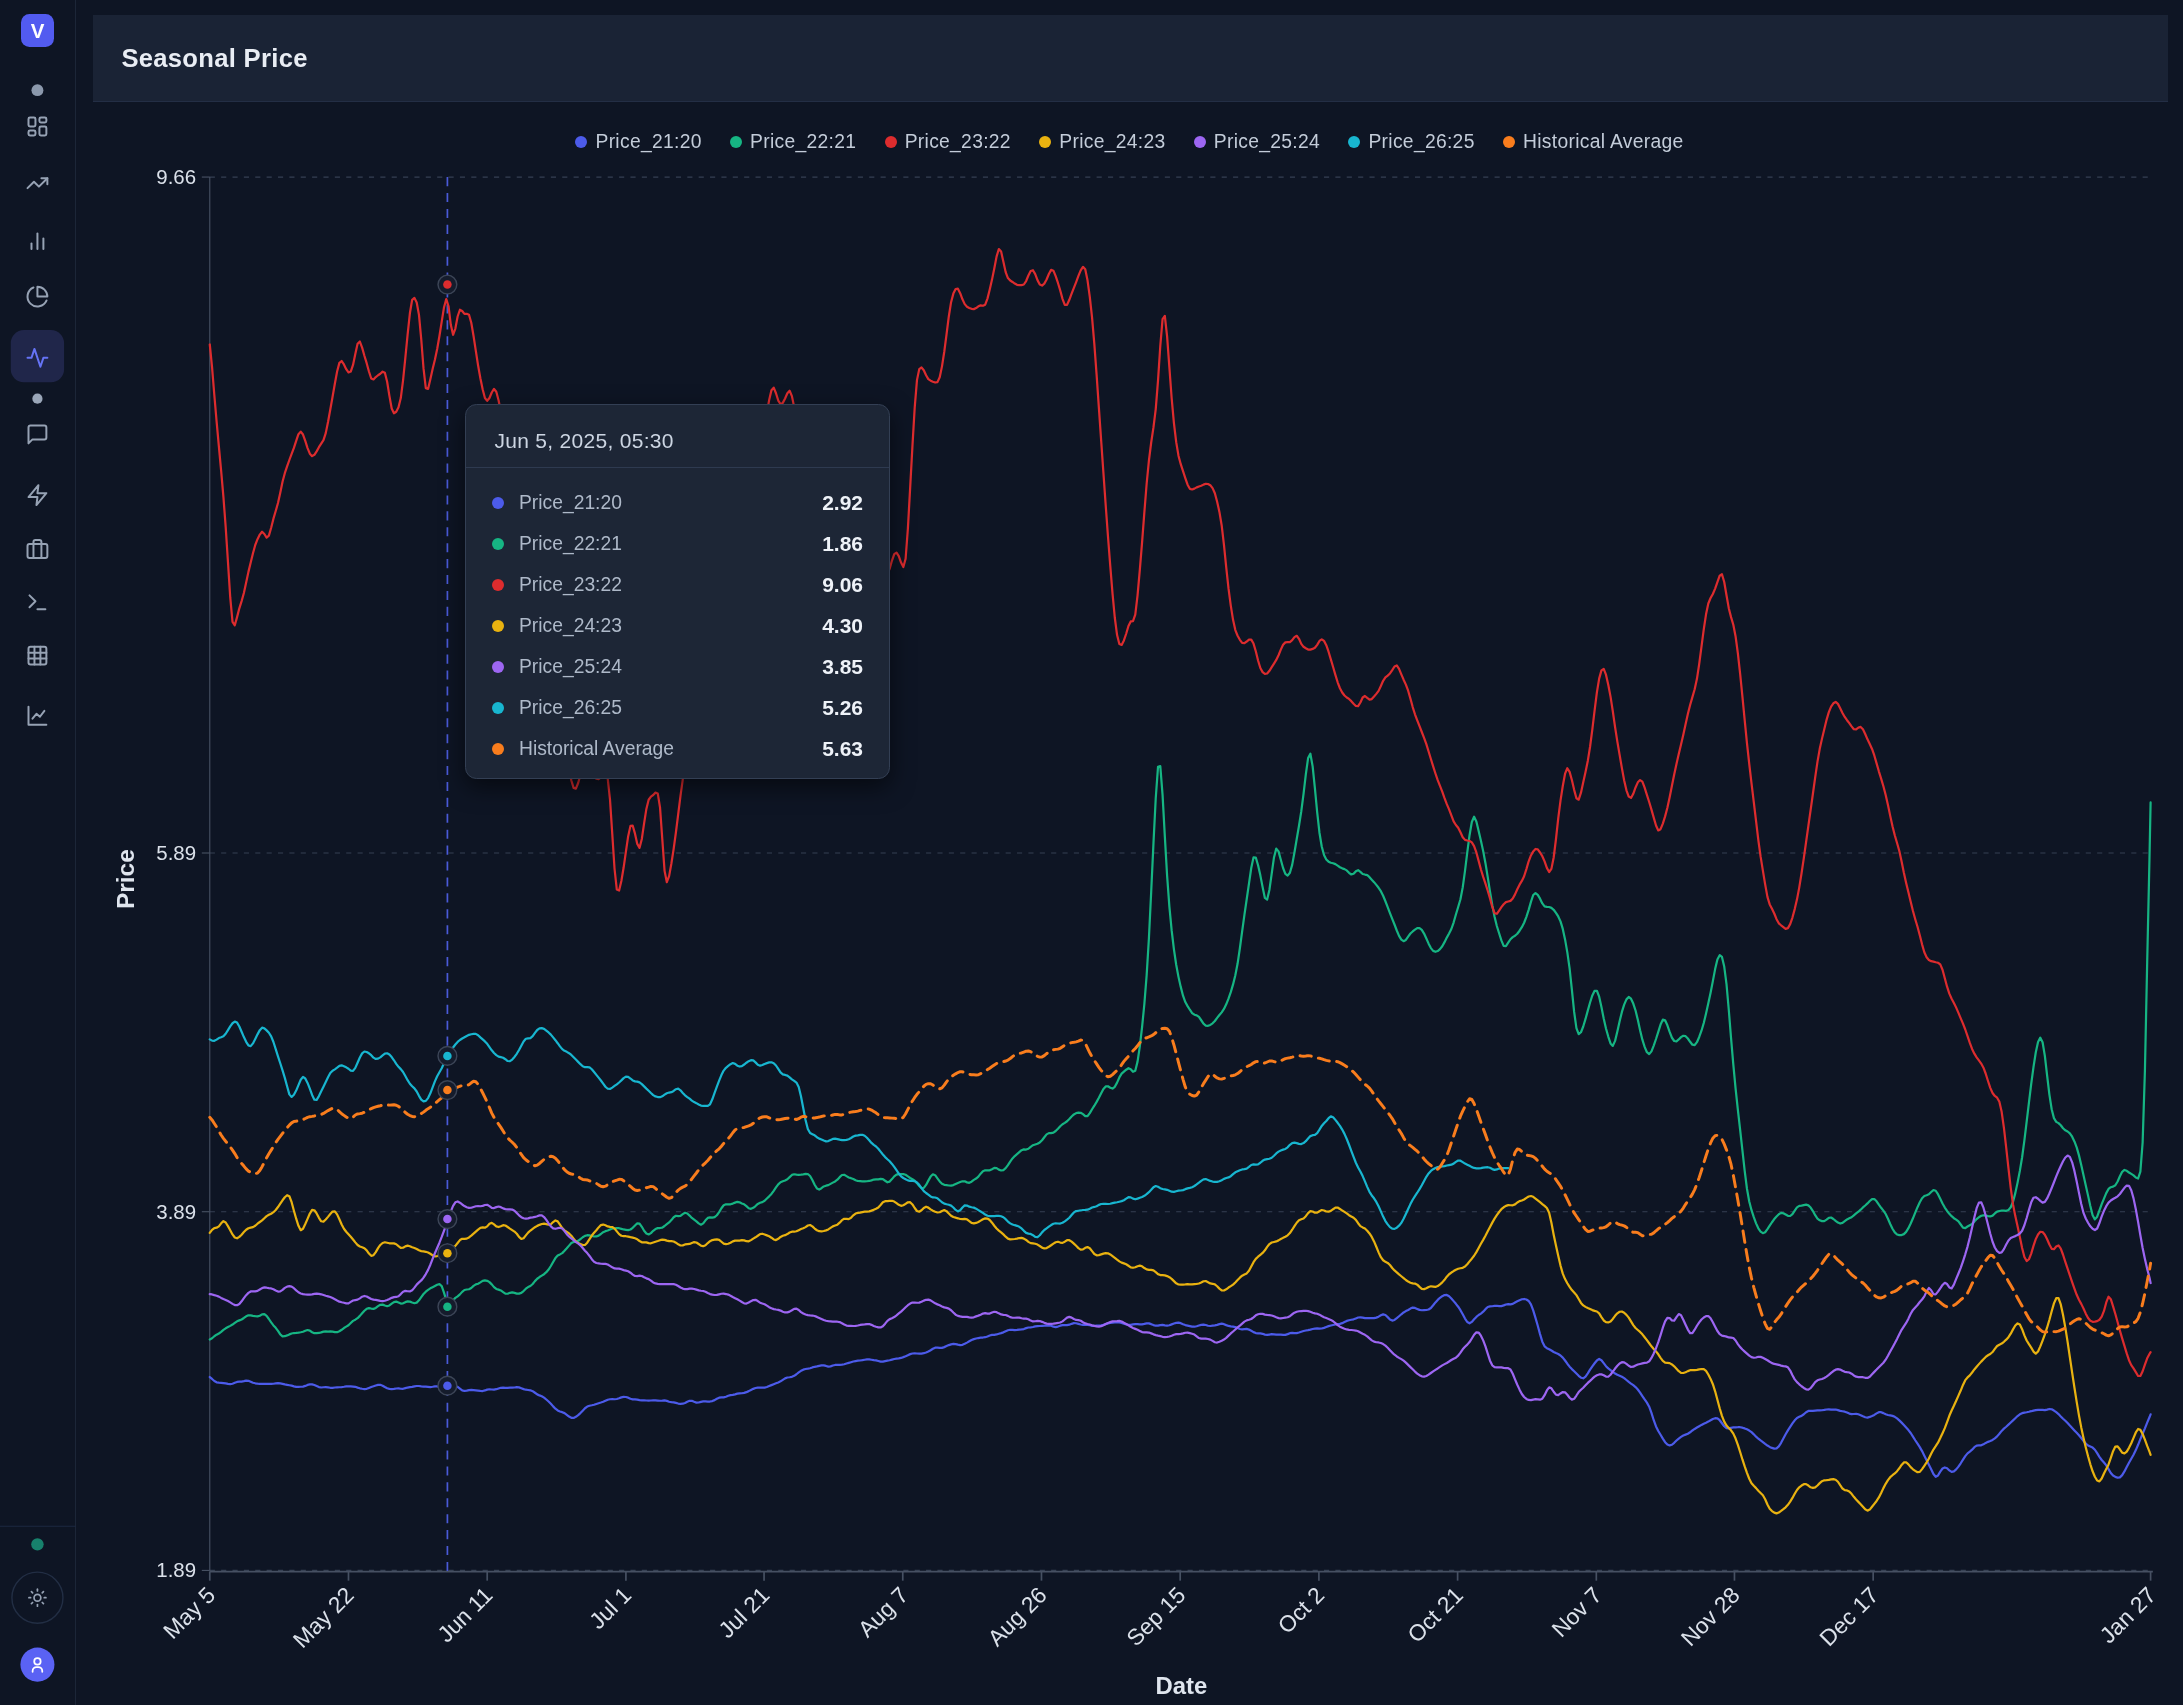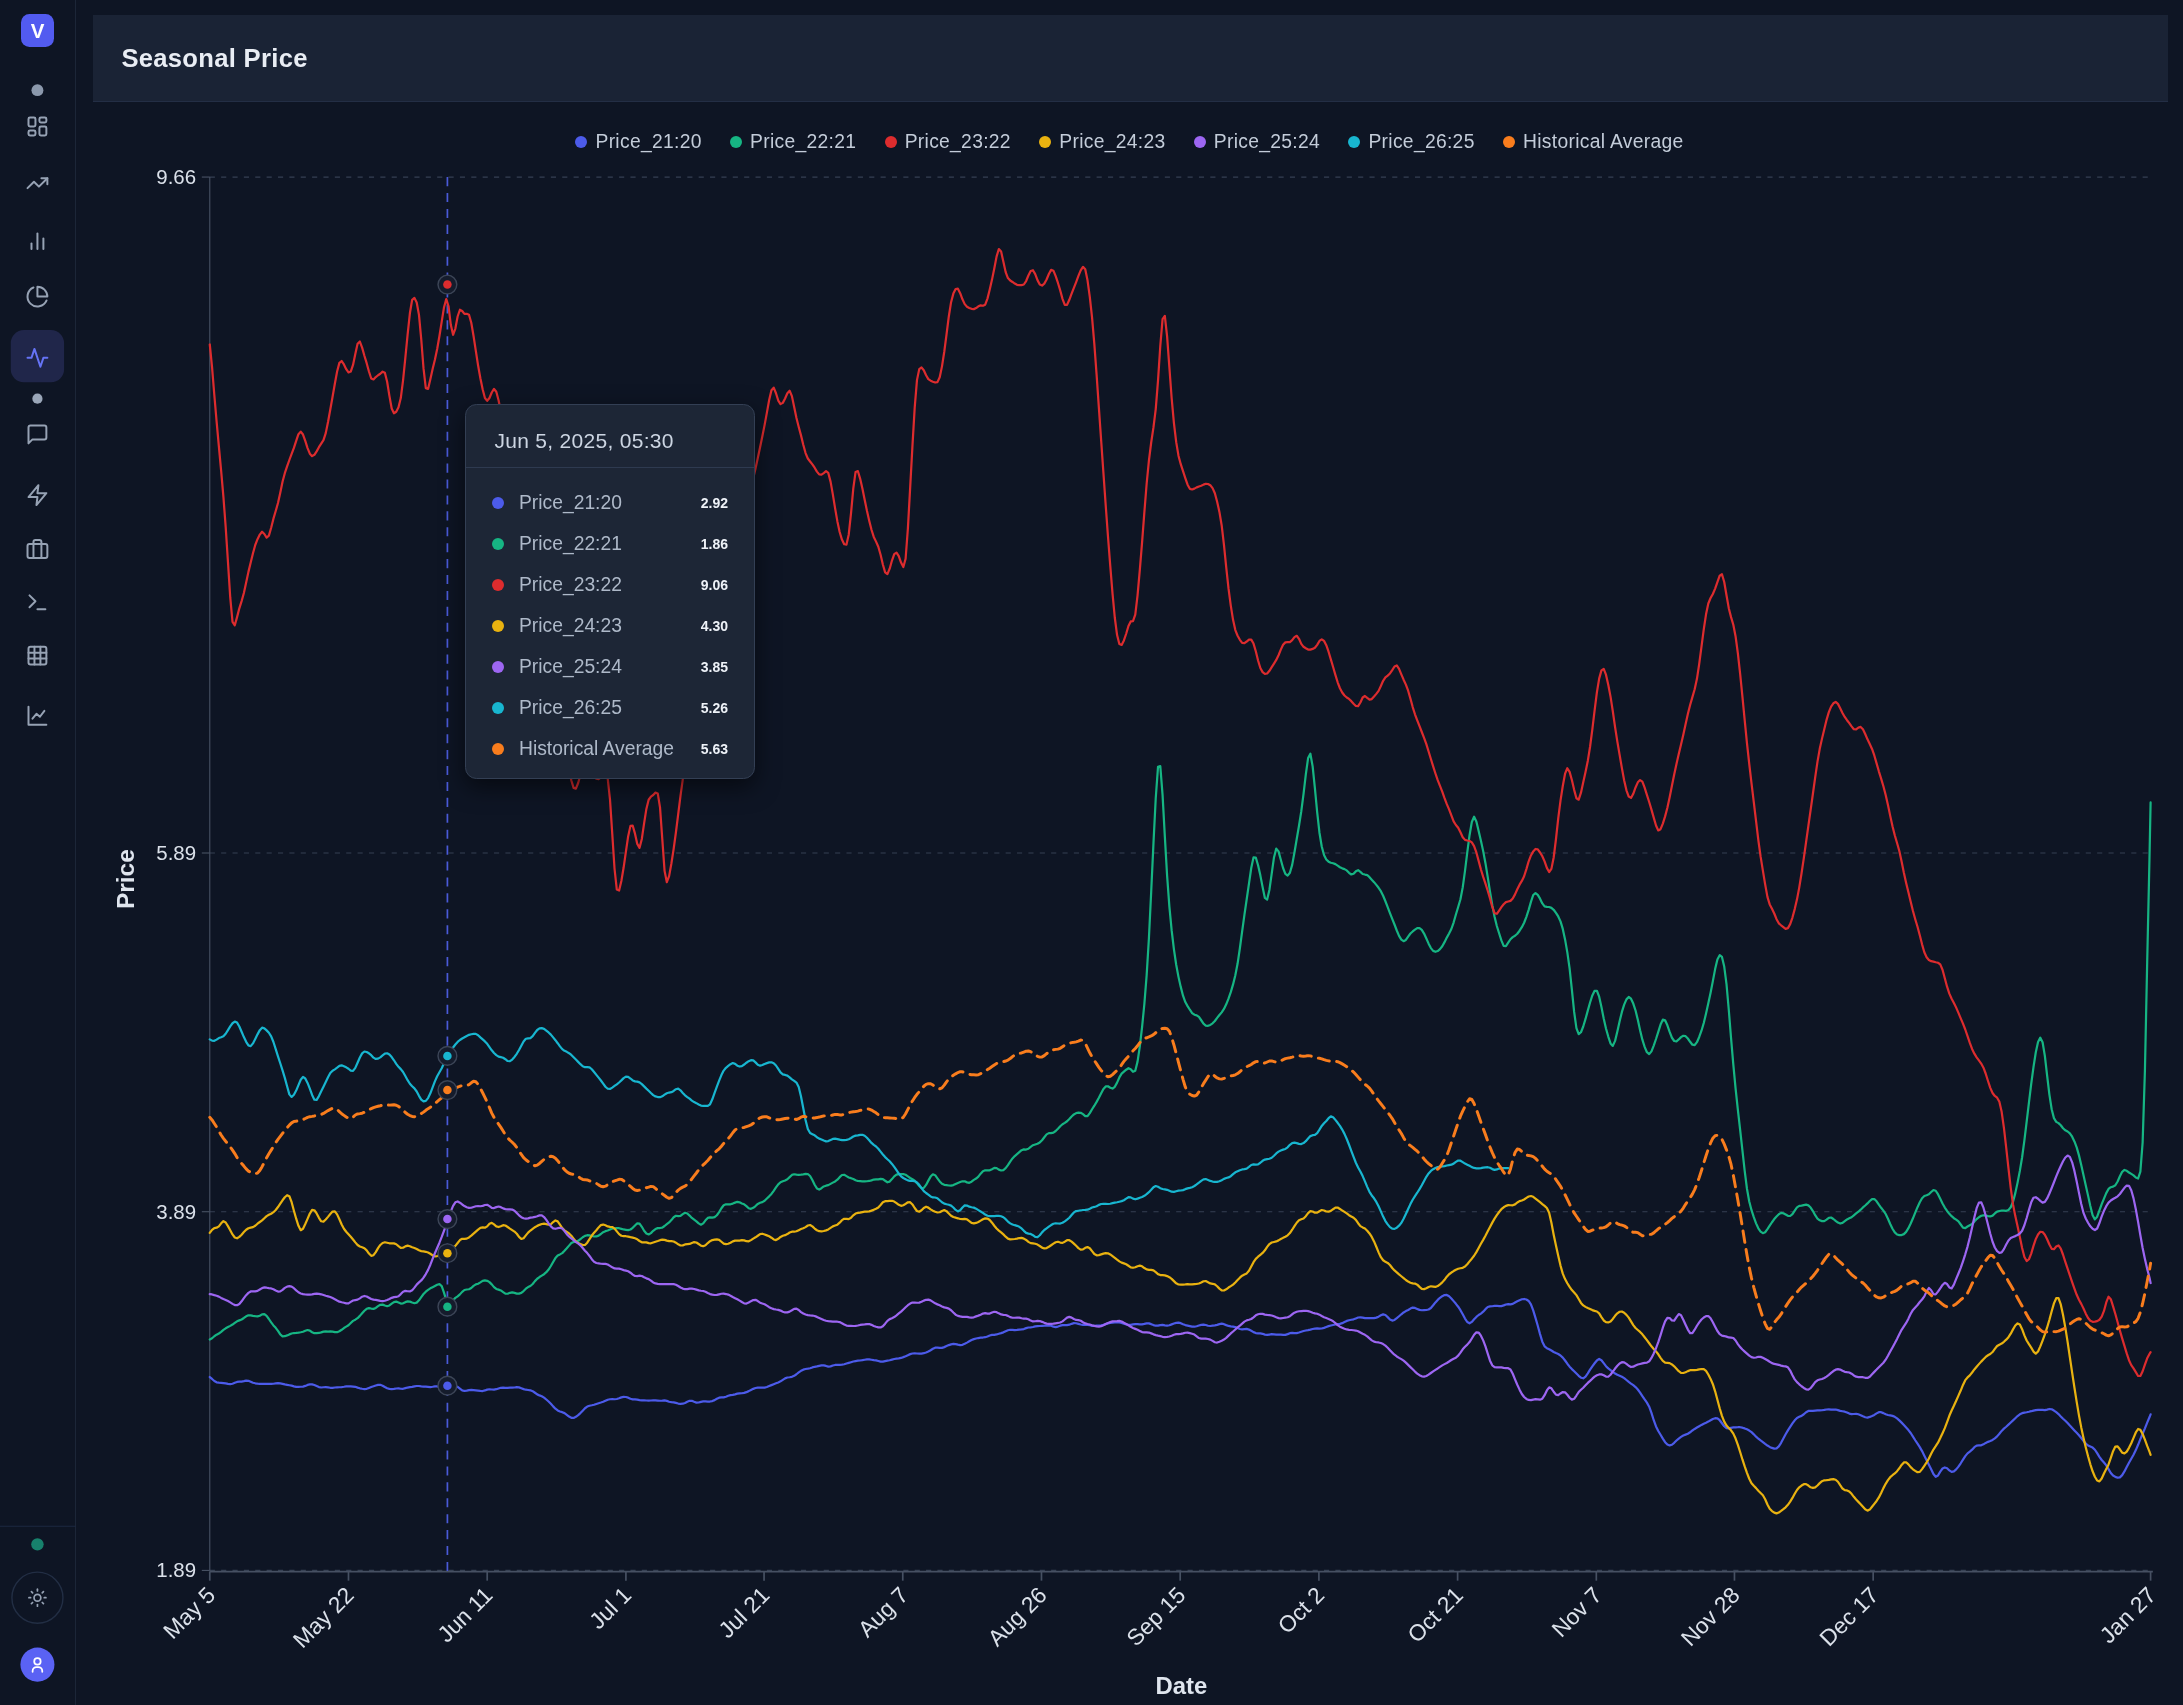--- a/index.html
+++ b/index.html
@@ -2,28 +2,28 @@
 <html style="font-size:9px"><head><meta charset="utf-8"><style>
 * { margin:0; padding:0; box-sizing:border-box; }
 html,body { width:2183px; height:1706px; background:#0e1524; font-family:"Liberation Sans",sans-serif; overflow:hidden; }
 #sidebar { position:absolute; left:0; top:0; width:76px; height:1706px; background:#0e1524; border-right:1.1px solid #1c2638; }
 #logo { position:absolute; left:21px; top:14.2px; width:33px; height:33px; border-radius:8.5px; background:#525bf0; color:#fff; font-size:20.5px; font-weight:bold; text-align:center; line-height:33px; }
 #hdr { position:absolute; left:93px; top:15px; width:2075px; height:87px; background:#1a2335; border-bottom:1.1px solid #232e45;padding-left:30px; }
 #hdr span { position:absolute; left:28.4px; top:50%; transform:translateY(-50%); font-size:25.6px; font-weight:600; color:#e9edf4; letter-spacing:0.3px; }
 #legend { position:absolute; left:76px; top:131px; width:2107px; display:flex; justify-content:center; gap:28.4px; align-items:center; }
 .li { display:flex; align-items:center; gap:8px; font-size:19.3px; color:#c3ccd9; letter-spacing:0.3px; }
 .ld { width:12px; height:12px; border-radius:50%; display:inline-block; }
-#tip { position:absolute; left:465px; top:404px; width:290px; height:375px; background:#1d2636; border:1.1px solid #333f54; border-radius:11.4px; box-shadow:0 8px 23px rgba(0,0,0,0.55); }
+#tip { position:absolute; left:465px; top:404px; width:425px; height:375px; background:#1d2636; border:1.1px solid #333f54; border-radius:11.4px; box-shadow:0 8px 23px rgba(0,0,0,0.55); }
 #tip h3 { position:absolute; left:28.4px; top:24px; font-size:21px; font-weight:500; color:#ccd5e2; letter-spacing:0.3px; }
 #tip .sep { position:absolute; top:62px; left:0; width:100%; height:1.1px; background:#2e3a50; }
 #tip .rows { position:absolute; top:77px; left:26px; right:26px; }
 .tr { display:flex; align-items:center; height:41px; }
 .td { width:12px; height:12px; border-radius:50%; margin-right:15px; flex:none; }
 .tn { font-size:19.3px; color:#aeb9c9; }
-.tv { margin-left:auto; font-size:14px; font-weight:bold; color:#eef2f8; }
+.tv { margin-left:auto; font-size:21px; font-weight:bold; color:#eef2f8; }
 </style></head>
 <body>
 <svg width="2183" height="1706" style="position:absolute;left:0;top:0" viewBox="0 0 3840 3000">
 <line x1="369.0" y1="311" x2="3783.0" y2="311" stroke="#4e5a70" stroke-width="2" stroke-dasharray="9 11" opacity="0.62"></line>
 <line x1="355.0" y1="311" x2="369.0" y2="311" stroke="#465062" stroke-width="2"></line>
 <line x1="369.0" y1="1500" x2="3783.0" y2="1500" stroke="#4e5a70" stroke-width="2" stroke-dasharray="9 11" opacity="0.62"></line>
 <line x1="355.0" y1="1500" x2="369.0" y2="1500" stroke="#465062" stroke-width="2"></line>
 <line x1="369.0" y1="2131" x2="3783.0" y2="2131" stroke="#4e5a70" stroke-width="2" stroke-dasharray="9 11" opacity="0.62"></line>
 <line x1="355.0" y1="2131" x2="369.0" y2="2131" stroke="#465062" stroke-width="2"></line>
 <line x1="369.0" y1="2762" x2="3783.0" y2="2762" stroke="#4e5a70" stroke-width="2" stroke-dasharray="9 11" opacity="0.62"></line>

